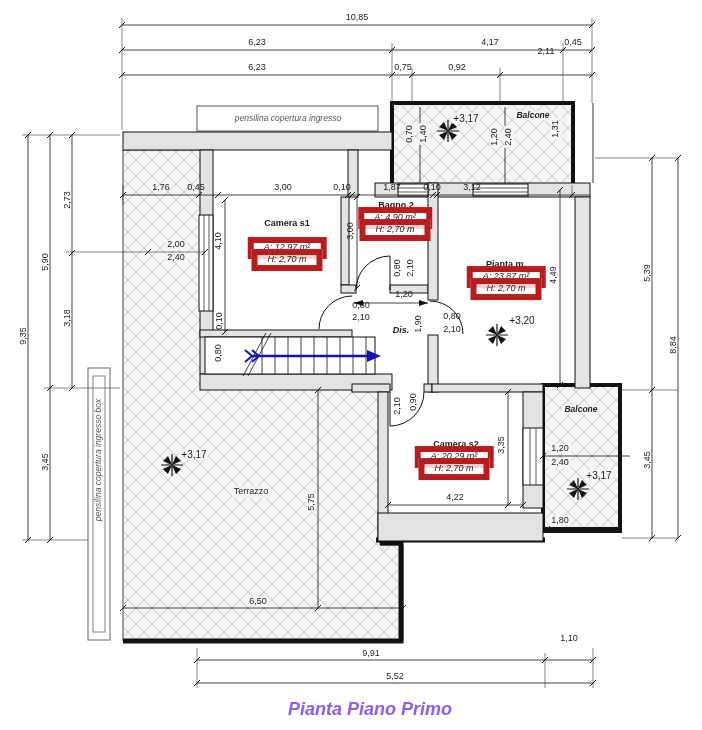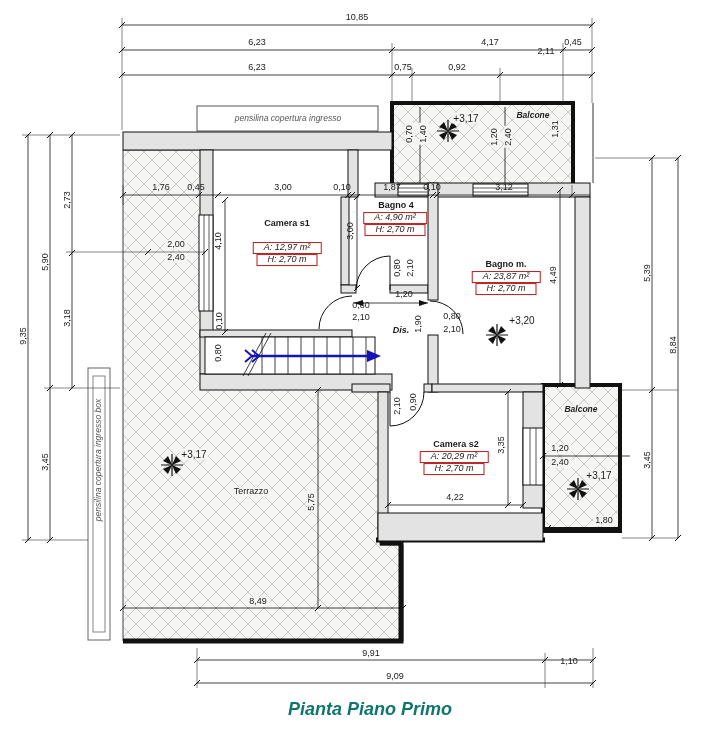--- a/index.html
+++ b/index.html
@@ -4,27 +4,27 @@
 <style>
   html,body{margin:0;padding:0;background:#fff;}
   .plan{position:relative;width:702px;height:730px;background:#fff;overflow:hidden;
         font-family:"Liberation Sans",sans-serif;}
   .plan svg{position:absolute;left:0;top:0;}
   .lbl{position:absolute;transform:translate(-50%,-50%);font-size:9px;color:#1a1a1a;
        white-space:nowrap;line-height:1.1;z-index:2;}
   .v{transform:translate(-50%,-50%) rotate(-90deg);}
   .bg{background:#f5f5f3;padding:0 2px;}
   .roomname{font-weight:bold;font-size:9px;}
-  .roombox{border:1px solid #b91c1c;font-style:italic;font-size:9px;padding:0 10px;
+  .roombox{border:6px solid #b91c1c;font-style:italic;font-size:9px;padding:0 10px;
            background:rgba(255,255,255,.8);}
   .blabel{font-weight:bold;font-style:italic;font-size:8.5px;color:#222;}
   .pens{font-style:italic;color:#555;font-size:8.5px;}
   .lvl-lbl{font-size:10px;}
   .dislbl{font-weight:bold;font-style:italic;font-size:9px;}
-  .title{font-size:18px;font-weight:bold;font-style:italic;color:#0f766e;}
+  .title{font-size:18px;font-weight:bold;font-style:italic;color:#8b5cf6;}
 </style>
 </head>
 <body>
 
 <div class="plan">
 
 <svg width="702" height="730" viewBox="0 0 702 730">
   <defs>
     <pattern id="hatch" width="16" height="16" patternUnits="userSpaceOnUse">
       <rect width="16" height="16" fill="#f5f5f3"></rect>
@@ -144,38 +144,38 @@
 <div class="lbl" style="left:403px;top:68px">0,75</div>
 <div class="lbl" style="left:457px;top:68px">0,92</div>
 <div class="lbl" style="left:546px;top:52px">2,11</div>
 
 <div class="lbl" style="left:161px;top:188px">1,76</div>
 <div class="lbl" style="left:196px;top:188px">0,45</div>
 <div class="lbl" style="left:283px;top:188px">3,00</div>
 <div class="lbl" style="left:342px;top:188px">0,10</div>
 <div class="lbl" style="left:392px;top:188px">1,87</div>
 <div class="lbl" style="left:432px;top:188px">0,10</div>
-<div class="lbl" style="left:504px;top:188px">3,12</div>
+<div class="lbl" style="left:472px;top:188px">3,12</div>
 
 <div class="lbl v" style="left:68px;top:200px">2,73</div>
 <div class="lbl v" style="left:46px;top:262px">5,90</div>
 <div class="lbl v" style="left:68px;top:318px">3,18</div>
 <div class="lbl v" style="left:24px;top:336px">9,35</div>
 <div class="lbl v" style="left:46px;top:462px">3,45</div>
 
 <div class="lbl v" style="left:648px;top:273px">5,39</div>
 <div class="lbl v" style="left:674px;top:345px">8,84</div>
 <div class="lbl v" style="left:648px;top:460px">3,45</div>
 <div class="lbl v" style="left:554px;top:275px">4,49</div>
 <div class="lbl v" style="left:502px;top:445px">3,35</div>
 <div class="lbl v bg" style="left:556px;top:129px">1,31</div>
 
 <div class="lbl" style="left:371px;top:654px">9,91</div>
-<div class="lbl" style="left:569px;top:662px">1,10</div>
-<div class="lbl" style="left:395px;top:677px">9,09</div>
+<div class="lbl" style="left:569px;top:639px">1,10</div>
+<div class="lbl" style="left:395px;top:677px">5,52</div>
 
 <div class="lbl bg" style="left:176px;top:245px">2,00</div>
 <div class="lbl bg" style="left:176px;top:258px">2,40</div>
 <div class="lbl v" style="left:219px;top:241px">4,10</div>
 <div class="lbl v" style="left:220px;top:321px">0,10</div>
 <div class="lbl v" style="left:219px;top:353px">0,80</div>
 <div class="lbl v" style="left:351px;top:231px">3,00</div>
 <div class="lbl v bg" style="left:410px;top:134px">0,70</div>
 <div class="lbl v bg" style="left:424px;top:134px">1,40</div>
 <div class="lbl v bg" style="left:495px;top:137px">1,20</div>
@@ -186,43 +186,43 @@
 <div class="lbl" style="left:452px;top:317px">0,80</div>
 <div class="lbl" style="left:452px;top:330px">2,10</div>
 <div class="lbl v" style="left:398px;top:268px">0,80</div>
 <div class="lbl v" style="left:411px;top:268px">2,10</div>
 <div class="lbl v" style="left:398px;top:406px">2,10</div>
 <div class="lbl v" style="left:414px;top:402px">0,90</div>
 <div class="lbl v" style="left:419px;top:324px">1,90</div>
 <div class="lbl" style="left:455px;top:498px">4,22</div>
 <div class="lbl bg" style="left:560px;top:449px">1,20</div>
 <div class="lbl bg" style="left:560px;top:463px">2,40</div>
-<div class="lbl bg" style="left:604px;top:521px">1,80</div>
+<div class="lbl bg" style="left:560px;top:521px">1,80</div>
 <div class="lbl v bg" style="left:312px;top:502px">5,75</div>
-<div class="lbl bg" style="left:258px;top:602px">8,49</div>
+<div class="lbl bg" style="left:258px;top:602px">6,50</div>
 
 <div class="lbl pens" style="left:288px;top:119px">pensilina copertura ingresso</div>
 <div class="lbl pens v" style="left:99px;top:460px">pensilina copertura ingresso box</div>
 <div class="lbl blabel bg" style="left:533px;top:116px">Balcone</div>
 <div class="lbl blabel bg" style="left:581px;top:410px">Balcone</div>
 <div class="lbl bg" style="left:251px;top:492px">Terrazzo</div>
 <div class="lbl dislbl" style="left:401px;top:331px">Dis.</div>
 
 <div class="lbl lvl-lbl bg" style="left:466px;top:118px">+3,17</div>
 <div class="lbl lvl-lbl" style="left:522px;top:320px">+3,20</div>
 <div class="lbl lvl-lbl bg" style="left:194px;top:454px">+3,17</div>
 <div class="lbl lvl-lbl bg" style="left:599px;top:475px">+3,17</div>
 
 <div class="lbl roomname" style="left:287px;top:224px">Camera s1</div>
 <div class="lbl roombox" style="left:287px;top:248px">A: 12,97 m²</div>
 <div class="lbl roombox" style="left:287px;top:260px">H: 2,70 m</div>
-<div class="lbl roomname" style="left:396px;top:206px">Bagno 4</div>
+<div class="lbl roomname" style="left:396px;top:206px">Bagno 2</div>
 <div class="lbl roombox" style="left:395px;top:218px">A: 4,90 m²</div>
 <div class="lbl roombox" style="left:395px;top:230px">H: 2,70 m</div>
-<div class="lbl roomname" style="left:506px;top:265px">Bagno m.</div>
+<div class="lbl roomname" style="left:506px;top:265px">Pianta m.</div>
 <div class="lbl roombox" style="left:506px;top:277px">A: 23,87 m²</div>
 <div class="lbl roombox" style="left:506px;top:289px">H: 2,70 m</div>
 <div class="lbl roomname" style="left:456px;top:445px">Camera s2</div>
 <div class="lbl roombox" style="left:454px;top:457px">A: 20,29 m²</div>
 <div class="lbl roombox" style="left:454px;top:469px">H: 2,70 m</div>
 
 <div class="lbl title" style="left:370px;top:710px">Pianta Piano Primo</div>
 
 </div>
 

